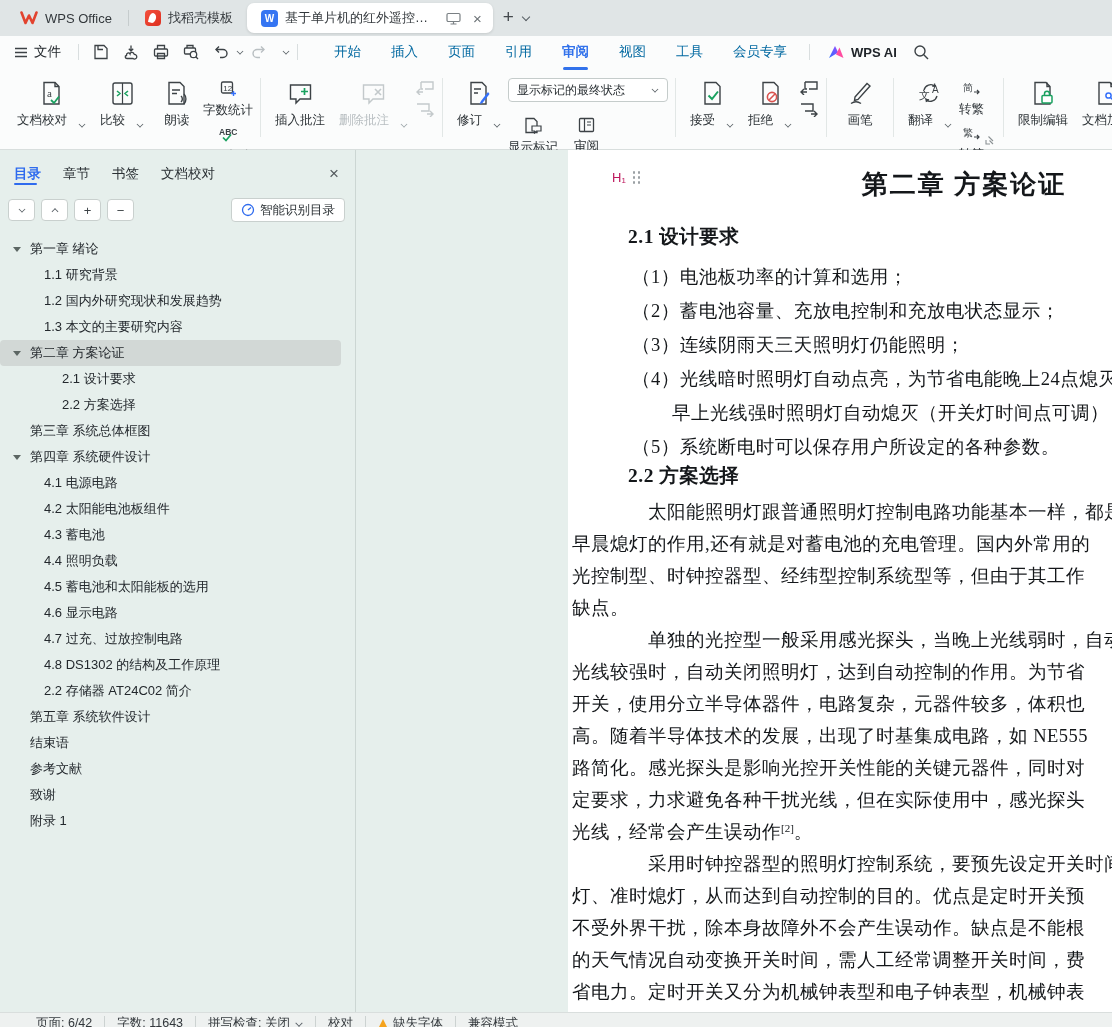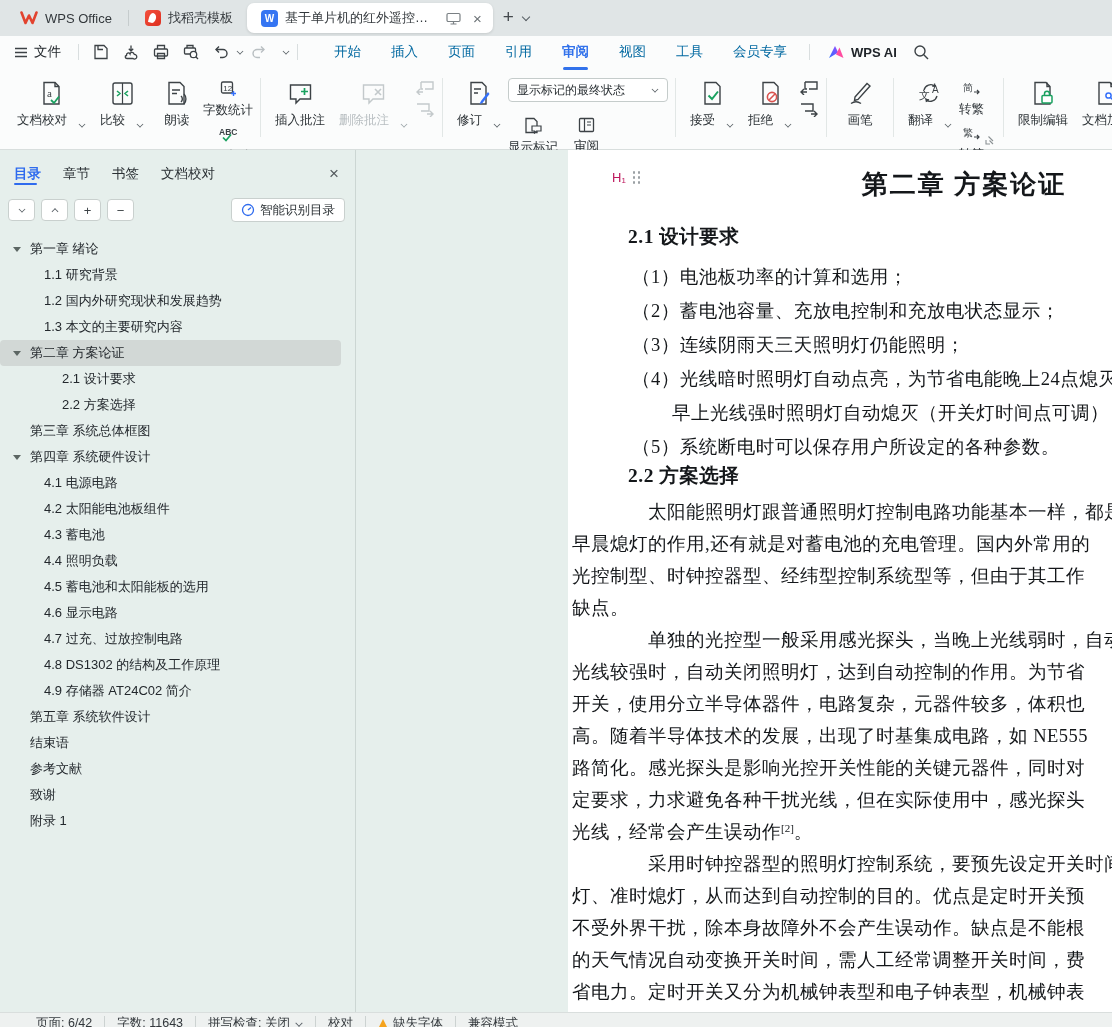--- a/index.html
+++ b/index.html
@@ -601,21 +601,21 @@
             <span class="tlabel">4.7 过充、过放控制电路</span>
           </div>
 
           <div class="toc-item lv1">
 
             <span class="tlabel">4.8 DS1302 的结构及工作原理</span>
           </div>
 
           <div class="toc-item lv1">
 
-            <span class="tlabel">4.9 存储器 AT24C02 简介</span>
+            <span class="tlabel">2.2 存储器 AT24C02 简介</span>
           </div>
 
           <div class="toc-item lv0">
 
             <span class="tlabel">第五章 系统软件设计</span>
           </div>
 
           <div class="toc-item lv0">
 
             <span class="tlabel">结束语</span>

